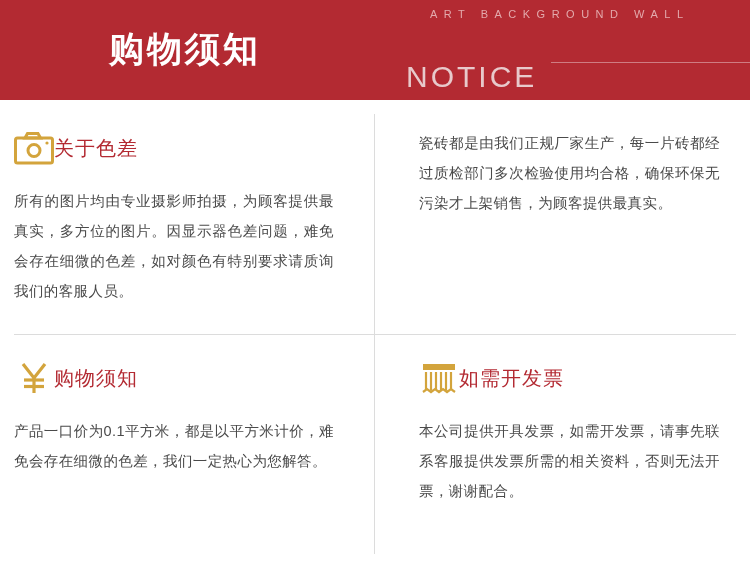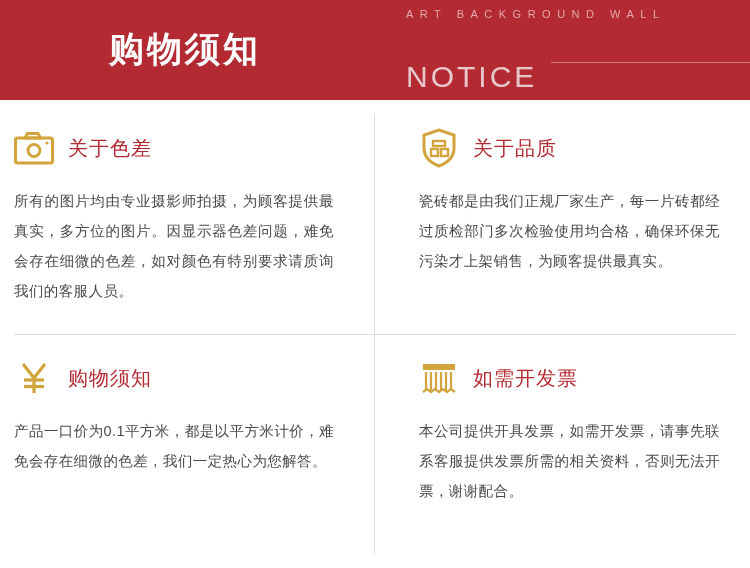--- a/index.html
+++ b/index.html
@@ -56,20 +56,21 @@
     display: flex;
     flex-direction: column;
     justify-content: center;
   }
   .header-sub-en {
     color: #e3a9ac;
     font-size: 11px;
     letter-spacing: 6.5px;
     margin-bottom: 2px;
     white-space: nowrap;
+    margin-left: 24px;
   }
   .header-row {
     display: flex;
     align-items: center;
   }
   .header-title-en {
     color: #e8c9cb;
     font-size: 30px;
     letter-spacing: 3px;
     line-height: 1;
@@ -127,21 +128,20 @@
     left: 14px;
     top: 234px;
     width: 722px;
     height: 1px;
     background: #dcdcdc;
   }
 
   .cell-head {
     display: flex;
     align-items: center;
-    gap: 14px;
     margin-bottom: 18px;
     text-align: right;
   }
   .cell-icon {
     width: 40px;
     height: 40px;
     flex: 0 0 40px;
     display: flex;
     align-items: center;
     justify-content: center;
@@ -196,31 +196,20 @@
             <circle cx="20" cy="19.5" r="6" fill="none" stroke="#d3a43c" stroke-width="3"></circle>
             <circle cx="33" cy="12" r="1.6" fill="#d3a43c"></circle>
           </svg>
         </span>
         <span class="cell-title">关于色差</span>
       </div>
       <div class="cell-body">所有的图片均由专业摄影师拍摄，为顾客提供最真实，多方位的图片。因显示器色差问题，难免会存在细微的色差，如对颜色有特别要求请质询我们的客服人员。</div>
     </div>
 
     <div class="cell right top">
-      <div class="cell-head">
-        <span class="cell-icon">
-          <svg width="36" height="40" viewBox="0 0 36 40">
-            <path d="M18 2 L33 7 V20 C33 29 26 35 18 38 C10 35 3 29 3 20 V7 Z" fill="none" stroke="#d3a43c" stroke-width="3"></path>
-            <rect x="12" y="13" width="12" height="5" fill="none" stroke="#d3a43c" stroke-width="2.4"></rect>
-            <rect x="10" y="21" width="7" height="7" fill="none" stroke="#d3a43c" stroke-width="2.4"></rect>
-            <rect x="20" y="21" width="7" height="7" fill="none" stroke="#d3a43c" stroke-width="2.4"></rect>
-          </svg>
-        </span>
-        <span class="cell-title">关于品质</span>
-      </div>
       <div class="cell-body">瓷砖都是由我们正规厂家生产，每一片砖都经过质检部门多次检验使用均合格，确保环保无污染才上架销售，为顾客提供最真实。</div>
     </div>
 
     <div class="cell left bottom">
       <div class="cell-head">
         <span class="cell-icon">
           <svg width="34" height="38" viewBox="0 0 34 38">
             <path d="M6 5 L17 19 L28 5" fill="none" stroke="#d3a43c" stroke-width="3.2"></path>
             <path d="M17 19 V34" fill="none" stroke="#d3a43c" stroke-width="3.2"></path>
             <path d="M7 21 H27" fill="none" stroke="#d3a43c" stroke-width="3.2"></path>

